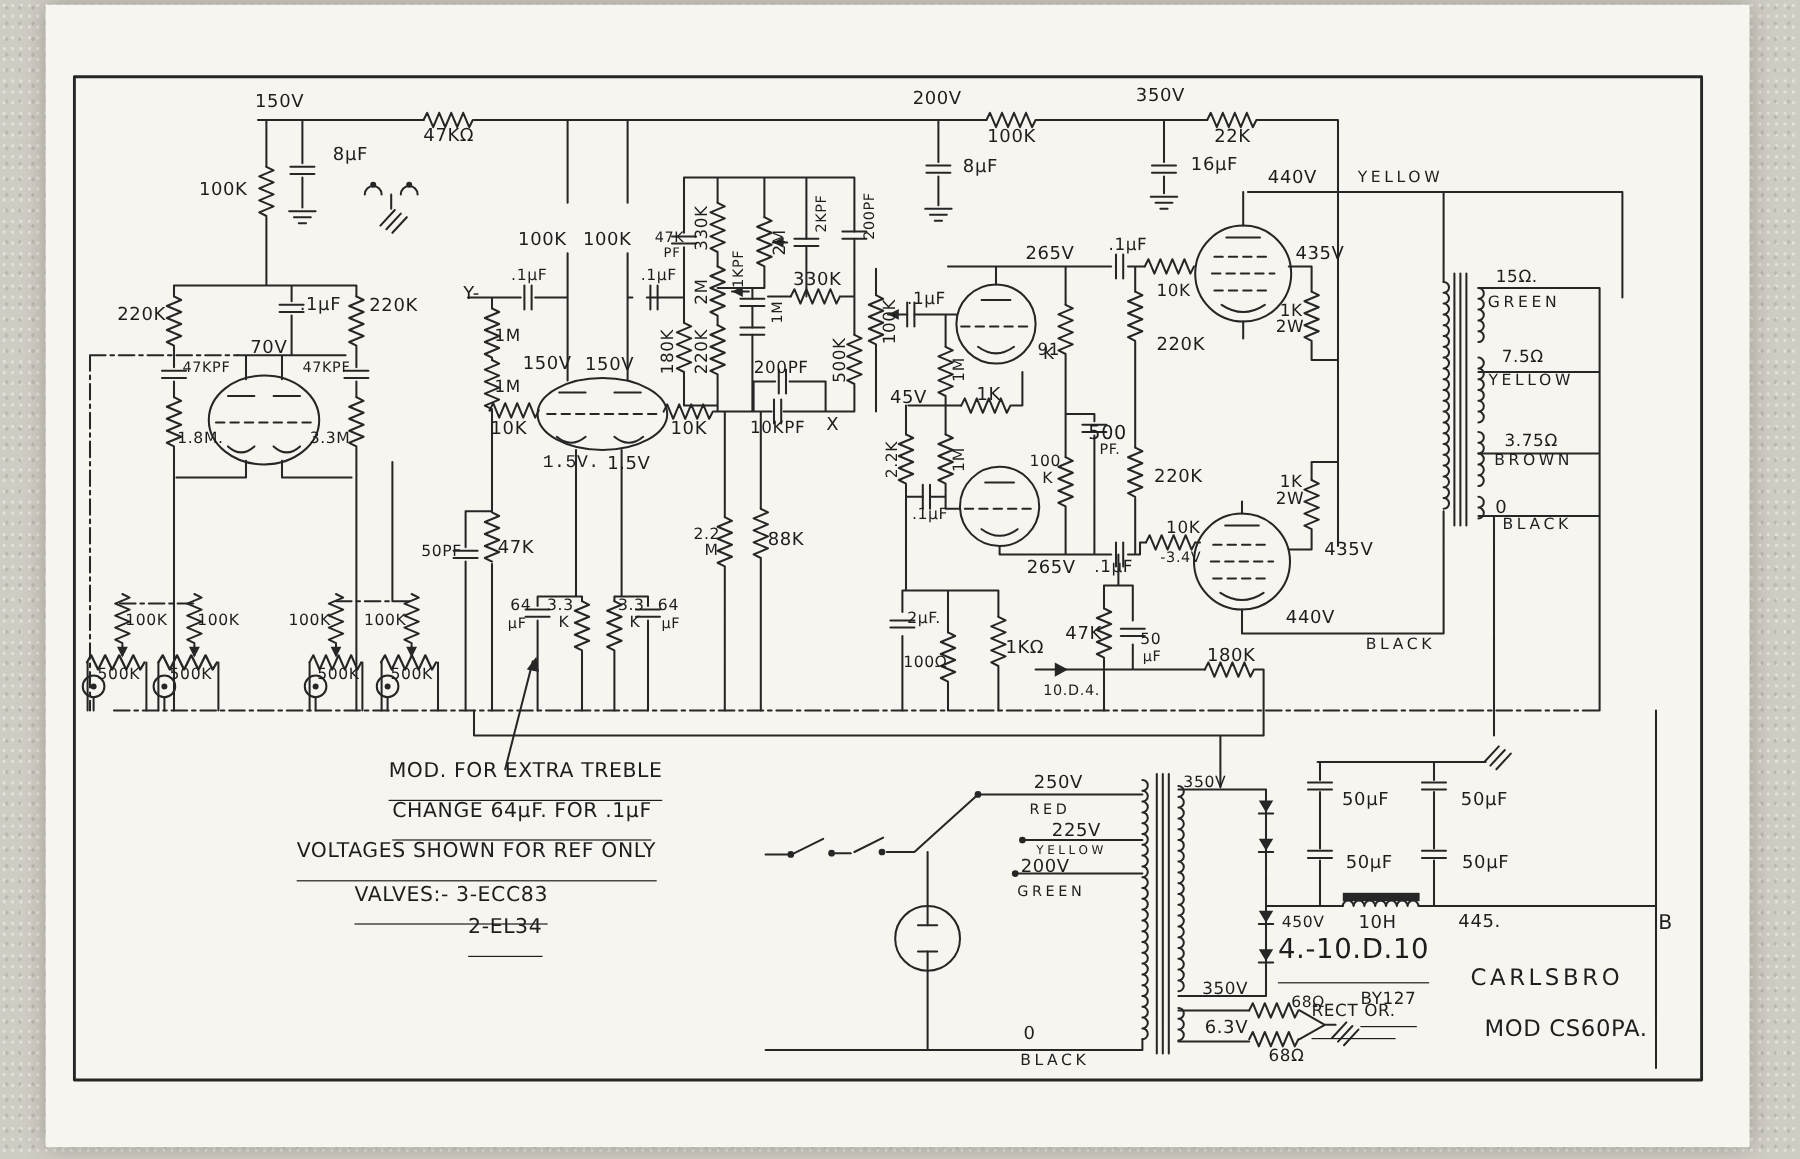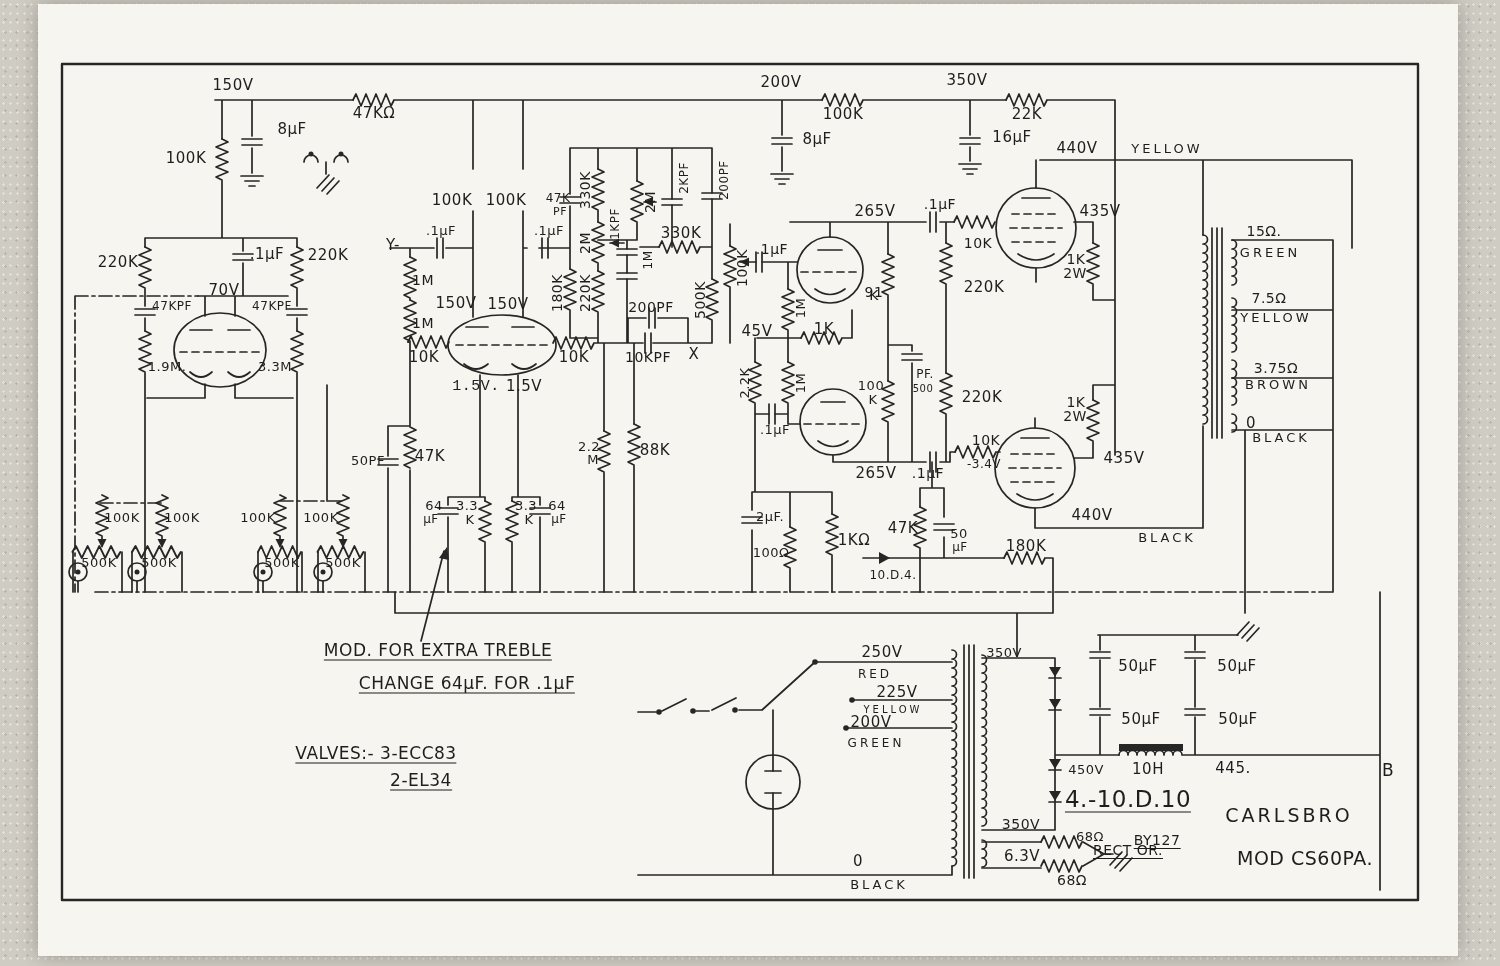--- a/index.html
+++ b/index.html
@@ -23,21 +23,21 @@
   .thick{stroke-width:2.4;}
   .dsh{stroke-dasharray:7,5;}
   .dd1{stroke-dasharray:13,4,3,4;}
   .fil{fill:#262626;stroke:none;}
   #labels{position:absolute;left:0;top:0;width:1500px;height:966px;}
   .lb{
     position:absolute;white-space:nowrap;color:#1e1e1e;
     font-size:15px;line-height:1;letter-spacing:.5px;
     transform:translate(-50%,-50%);
   }
-  .ul{border-bottom:1.7px solid #1e1e1e;padding-bottom:1px;}
+  .ul{border-bottom:1.7px solid #1e1e1e;padding-bottom:15px;}
   .sp{letter-spacing:3px;}
 </style>
 </head>
 <body>
 
 <div class="page">
   <div class="sheet"></div>
 
   <svg class="draw" width="1500" height="966" viewBox="0 0 1500 966">
     <defs>
@@ -321,21 +321,21 @@
       <span class="lb" style="left: 1027px; top: 114px; transform: translate(-50%, -50%);">22K</span>
       <span class="lb" style="left: 1012px; top: 137px; transform: translate(-50%, -50%);">16μF</span>
       <span class="lb" style="left: 1077px; top: 148px; transform: translate(-50%, -50%);">440V</span>
       <span class="lb sp" style="left: 1167px; top: 148px; font-size: 13px; transform: translate(-50%, -50%);">YELLOW</span>
       <span class="lb" style="left: 118px; top: 262px; transform: translate(-50%, -50%);">220K</span>
       <span class="lb" style="left: 267px; top: 254px; transform: translate(-50%, -50%);">.1μF</span>
       <span class="lb" style="left: 328px; top: 255px; transform: translate(-50%, -50%);">220K</span>
       <span class="lb" style="left: 224px; top: 290px; transform: translate(-50%, -50%);">70V</span>
       <span class="lb" style="left: 172px; top: 306px; font-size: 12px; transform: translate(-50%, -50%);">47KPF</span>
       <span class="lb" style="left: 272px; top: 306px; font-size: 12px; transform: translate(-50%, -50%);">47KPF</span>
-      <span class="lb" style="left: 167px; top: 366px; font-size: 13px; transform: translate(-50%, -50%);">1.9M.</span>
+      <span class="lb" style="left: 167px; top: 366px; font-size: 13px; transform: translate(-50%, -50%);">1.8M.</span>
       <span class="lb" style="left: 275px; top: 366px; font-size: 13px; transform: translate(-50%, -50%);">3.3M</span>
       <span class="lb" style="left: 393px; top: 245px; transform: translate(-50%, -50%);">Y-</span>
       <span class="lb" style="left: 423px; top: 280px; font-size: 14px; transform: translate(-50%, -50%);">1M</span>
       <span class="lb" style="left: 423px; top: 323px; font-size: 14px; transform: translate(-50%, -50%);">1M</span>
       <span class="lb" style="left: 452px; top: 200px; transform: translate(-50%, -50%);">100K</span>
       <span class="lb" style="left: 506px; top: 200px; transform: translate(-50%, -50%);">100K</span>
       <span class="lb" style="left: 441px; top: 230px; font-size: 13px; transform: translate(-50%, -50%);">.1μF</span>
       <span class="lb" style="left: 549px; top: 230px; font-size: 13px; transform: translate(-50%, -50%);">.1μF</span>
       <span class="lb" style="left: 558px; top: 198px; font-size: 12px; transform: translate(-50%, -50%);">47K</span>
       <span class="lb" style="left: 560px; top: 211px; font-size: 11px; transform: translate(-50%, -50%);">PF</span>
@@ -385,21 +385,21 @@
       <span class="lb" style="left: 874px; top: 292px; font-size: 14px; transform: translate(-50%, -50%);">91</span>
       <span class="lb" style="left: 874px; top: 295px; font-size: 14px; transform: translate(-50%, -50%);">K</span>
       <span class="lb" style="left: 800px; top: 308px; font-size: 13px; transform: translate(-50%, -50%) rotate(-90deg);">1M</span>
       <span class="lb" style="left: 757px; top: 331px; transform: translate(-50%, -50%);">45V</span>
       <span class="lb" style="left: 824px; top: 329px; transform: translate(-50%, -50%);">1K</span>
       <span class="lb" style="left: 744px; top: 383px; font-size: 13px; transform: translate(-50%, -50%) rotate(-90deg);">2.2K</span>
       <span class="lb" style="left: 800px; top: 383px; font-size: 13px; transform: translate(-50%, -50%) rotate(-90deg);">1M</span>
       <span class="lb" style="left: 775px; top: 429px; font-size: 13px; transform: translate(-50%, -50%);">.1μF</span>
       <span class="lb" style="left: 871px; top: 385px; font-size: 13px; transform: translate(-50%, -50%);">100</span>
       <span class="lb" style="left: 873px; top: 399px; font-size: 13px; transform: translate(-50%, -50%);">K</span>
-      <span class="lb" style="left: 923px; top: 361px; font-size: 10px; transform: translate(-50%, -50%); margin-top: 28px;">500</span>
+      <span class="lb" style="left: 923px; top: 361px; font-size: 16px; transform: translate(-50%, -50%);">500</span>
       <span class="lb" style="left: 925px; top: 374px; font-size: 12px; transform: translate(-50%, -50%);">PF.</span>
       <span class="lb" style="left: 875px; top: 211px; transform: translate(-50%, -50%);">265V</span>
       <span class="lb" style="left: 940px; top: 204px; font-size: 14px; transform: translate(-50%, -50%);">.1μF</span>
       <span class="lb" style="left: 978px; top: 243px; font-size: 14px; transform: translate(-50%, -50%);">10K</span>
       <span class="lb" style="left: 984px; top: 287px; transform: translate(-50%, -50%);">220K</span>
       <span class="lb" style="left: 982px; top: 397px; transform: translate(-50%, -50%);">220K</span>
       <span class="lb" style="left: 876px; top: 473px; transform: translate(-50%, -50%);">265V</span>
       <span class="lb" style="left: 928px; top: 473px; font-size: 14px; transform: translate(-50%, -50%);">.1μF</span>
       <span class="lb" style="left: 986px; top: 440px; font-size: 14px; transform: translate(-50%, -50%);">10K</span>
       <span class="lb" style="left: 984px; top: 464px; font-size: 12px; transform: translate(-50%, -50%);">-3.4V</span>
@@ -447,17 +447,18 @@
       <span class="lb" style="left: 1138px; top: 666px; transform: translate(-50%, -50%);">50μF</span>
       <span class="lb" style="left: 1237px; top: 666px; transform: translate(-50%, -50%);">50μF</span>
       <span class="lb" style="left: 1141px; top: 719px; transform: translate(-50%, -50%);">50μF</span>
       <span class="lb" style="left: 1238px; top: 719px; transform: translate(-50%, -50%);">50μF</span>
       <span class="lb ul" style="left: 1128px; top: 800px; font-size: 23px; transform: translate(-50%, -50%);">4.-10.D.10</span>
       <span class="lb ul" style="left: 1128px; top: 822px; font-size: 14px; transform: translate(-50%, -50%); margin-top: 29px;">RECT OR.</span>
       <span class="lb ul" style="left: 1157px; top: 841px; font-size: 14px; transform: translate(-50%, -50%);">BY127</span>
       <span class="lb sp" style="left: 1289px; top: 815px; font-size: 19px; transform: translate(-50%, -50%);">CARLSBRO</span>
       <span class="lb" style="left: 1305px; top: 858px; font-size: 19px; transform: translate(-50%, -50%);">MOD CS60PA.</span>
       <span class="lb ul" style="left: 438px; top: 651px; font-size: 17px; transform: translate(-50%, -50%);">MOD. FOR EXTRA TREBLE</span>
-      <span class="lb ul" style="left: 435px; top: 684px; font-size: 17px; transform: translate(-50%, -50%); margin-left: 32px;">CHANGE 64μF. FOR .1μF</span>
+      <span class="lb ul" style="left: 435px; top: 684px; font-size: 17px; transform: translate(-50%, -50%);">CHANGE 64μF. FOR .1μF</span>
+      <span class="lb ul" style="left: 397px; top: 718px; font-size: 17px; transform: translate(-50%, -50%);">VOLTAGES SHOWN FOR REF ONLY</span>
       <span class="lb ul" style="left: 376px; top: 754px; font-size: 17px; transform: translate(-50%, -50%); text-align: center;">VALVES:- 3-ECC83</span>
       <span class="lb ul" style="left: 421px; top: 781px; font-size: 17px; transform: translate(-50%, -50%);">2-EL34</span>
     </div>
 </div>
 
 </body></html>

